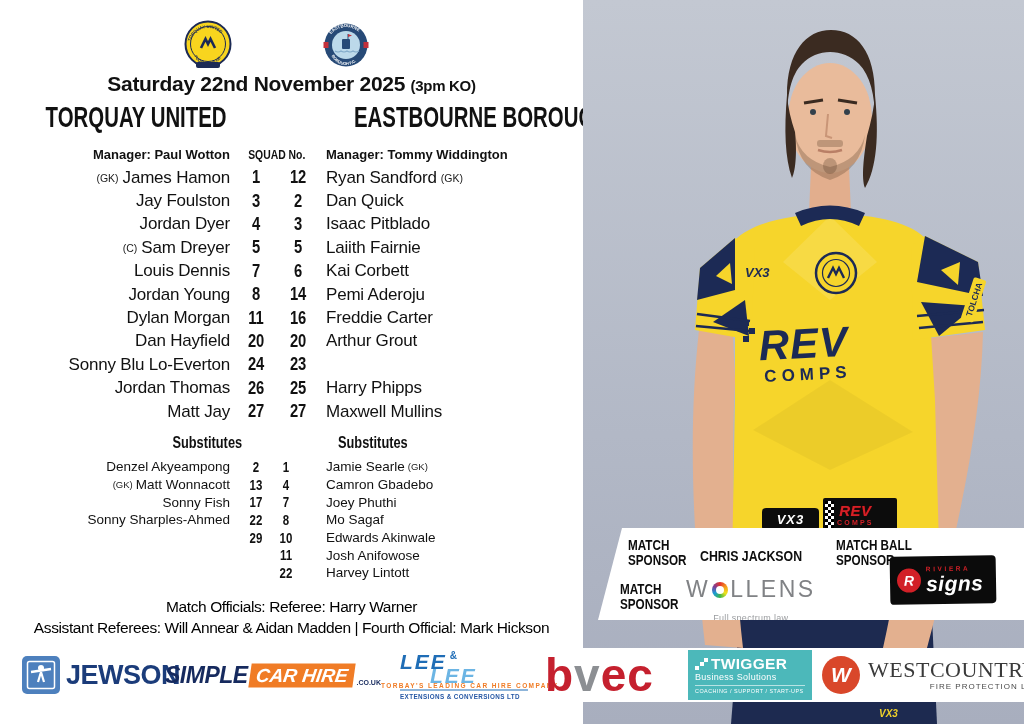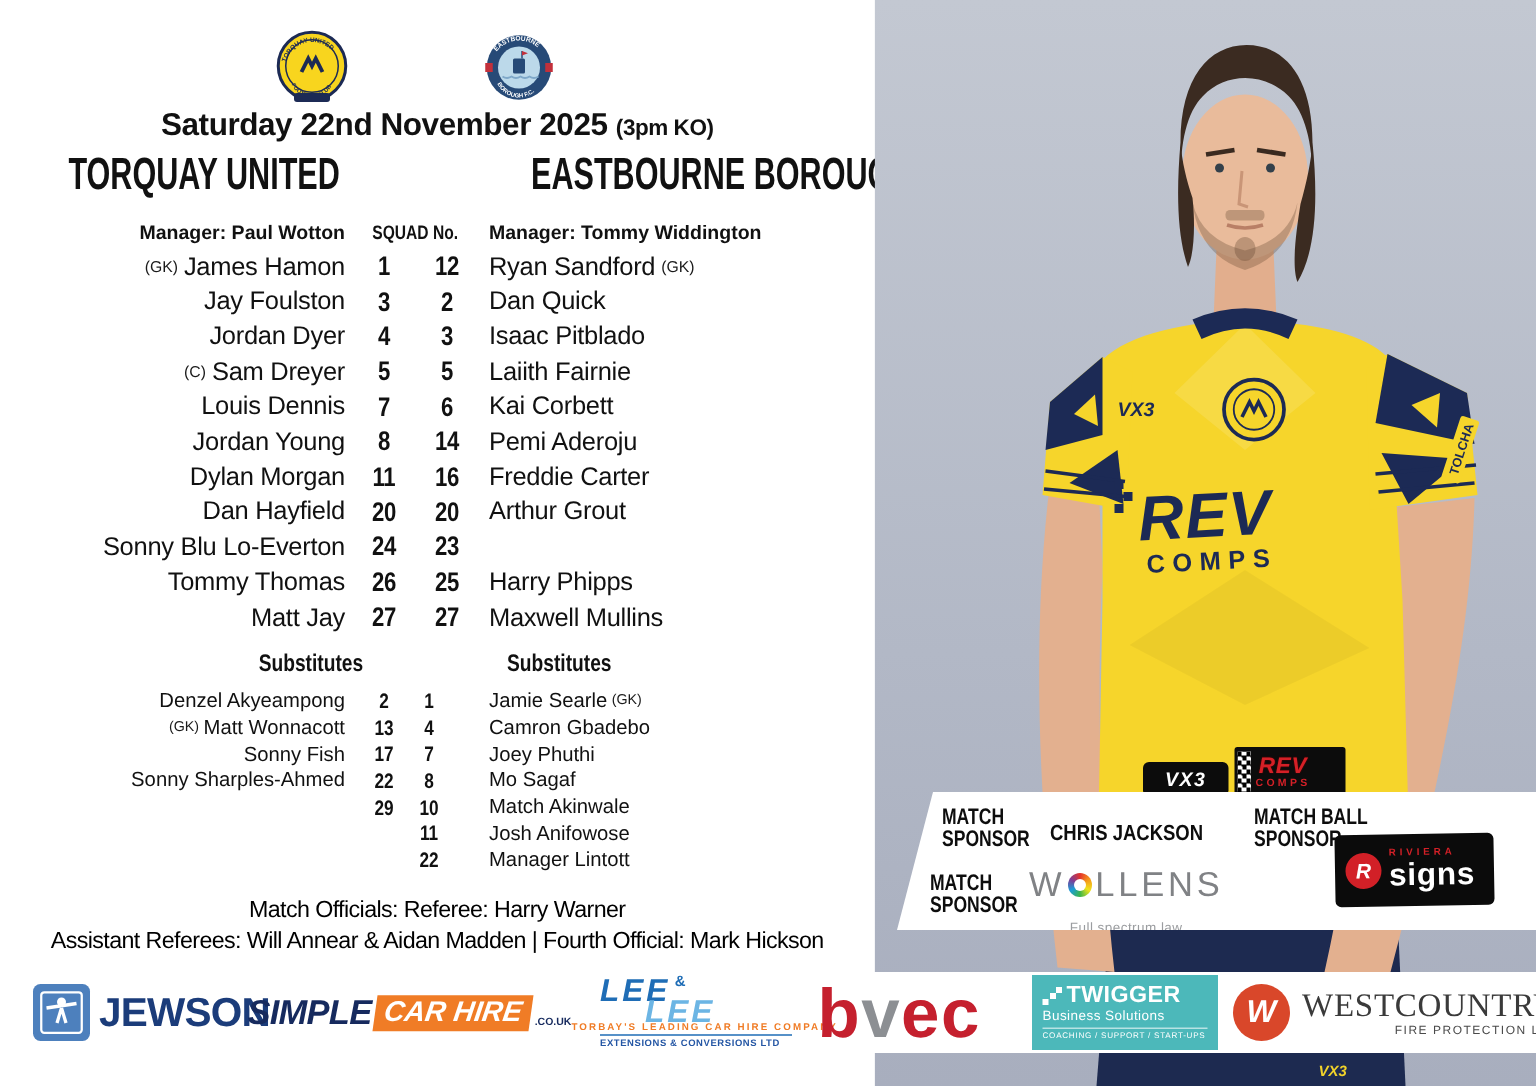--- a/index.html
+++ b/index.html
@@ -71,21 +71,21 @@
   .sponsor-box{position:absolute;left:598px;top:528px;width:426px;height:92px;background:#fff;z-index:5;clip-path:polygon(24px 0,100% 0,100% 100%,0 100%)}
   .sp-label{position:absolute;font-size:15px;font-weight:800;line-height:14.5px;color:#0d0d0d;width:76px;transform:scaleX(.78);transform-origin:left}
   .sp-label.l1{left:30px;top:10px}
   .sp-label.l2{left:22px;top:54px}
   .sp-label.ball{left:238px;top:10px;width:100px}
   .sp-name{position:absolute;left:102px;top:20px;font-size:14.5px;font-weight:800;color:#0d0d0d;transform:scaleX(.85);transform-origin:left;white-space:nowrap}
   .riviera{position:absolute;left:292px;top:28px;width:106px;height:48px;background:#0b0b0b;border-radius:4px;display:flex;align-items:center;gap:5px;padding:0 7px;transform:rotate(-1deg)}
   .riv-icon{width:24px;height:24px;border-radius:50%;background:#d22027;color:#fff;display:flex;align-items:center;justify-content:center;font-weight:700;font-style:italic;font-size:14px;flex:0 0 auto}
   .riv-col{display:flex;flex-direction:column;align-items:flex-start;line-height:1}
   .riv-top{color:#d22027;font-size:6.5px;font-weight:700;letter-spacing:2.6px}
-  .riv-main{color:#fff;font-size:21px;font-weight:700;letter-spacing:.5px;margin-top:1px}
+  .riv-main{color:#fff;font-size:21px;font-weight:700;font-style:italic;letter-spacing:.5px;margin-top:1px}
   .wollens{position:absolute;left:88px;top:50px;display:flex;flex-direction:column;align-items:center}
   .wol-word{display:flex;align-items:center;color:#808285;font-size:23px;letter-spacing:2.5px;line-height:1}
   .wol-o{width:16px;height:16px;border-radius:50%;background:conic-gradient(#e4322b,#f59c1b,#efe31c,#3bb54a,#1b9cd8,#7b3f98,#e4322b);display:flex;align-items:center;justify-content:center;margin:0 2px}
   .wol-o i{width:8px;height:8px;border-radius:50%;background:#fff;display:block}
   .wol-tag{color:#9b9da0;font-size:9px;margin-top:12px;letter-spacing:.3px}
 
   
   .strip{position:absolute;left:0;top:648px;width:1024px;height:54px;background:#fff;z-index:6}
   .logo{position:absolute;top:50%;transform:translateY(-50%)}
 
@@ -337,21 +337,21 @@
        <div class="c hno num">20</div>
        <div class="c ano num">20</div>
        <div class="c aname">Arthur Grout</div>
      </div>
       <div class="row">
        <div class="c hname">Sonny Blu Lo-Everton</div>
        <div class="c hno num">24</div>
        <div class="c ano num">23</div>
      </div>
       <div class="row">
-       <div class="c hname">Tommy Thomas</div>
+       <div class="c hname">Jordan Thomas</div>
        <div class="c hno num">26</div>
        <div class="c ano num">25</div>
        <div class="c aname">Harry Phipps</div>
      </div>
       <div class="row">
        <div class="c hname">Matt Jay</div>
        <div class="c hno num">27</div>
        <div class="c ano num">27</div>
        <div class="c aname">Maxwell Mullins</div>
      </div>
@@ -383,31 +383,31 @@
      </div>
       <div class="srow">
        <div class="c hname">Sonny Sharples-Ahmed</div>
        <div class="c hno snum">22</div>
        <div class="c ano2 snum">8</div>
        <div class="c aname">Mo Sagaf</div>
      </div>
       <div class="srow">
        <div class="c hno snum">29</div>
        <div class="c ano2 snum">10</div>
-       <div class="c aname">Match Akinwale</div>
+       <div class="c aname">Edwards Akinwale</div>
      </div>
       <div class="srow">
 
        <div class="c ano2 snum">11</div>
        <div class="c aname">Josh Anifowose</div>
      </div>
       <div class="srow">
 
        <div class="c ano2 snum">22</div>
-       <div class="c aname">Manager Lintott</div>
+       <div class="c aname">Harvey Lintott</div>
      </div>
     </div>
 
   <div class="abs officials">
     <div>Match Officials: Referee: Harry Warner</div>
     <div>Assistant Referees: Will Annear &amp; Aidan Madden |  Fourth Official: Mark Hickson</div>
   </div>
 
   <div class="strip">
 

